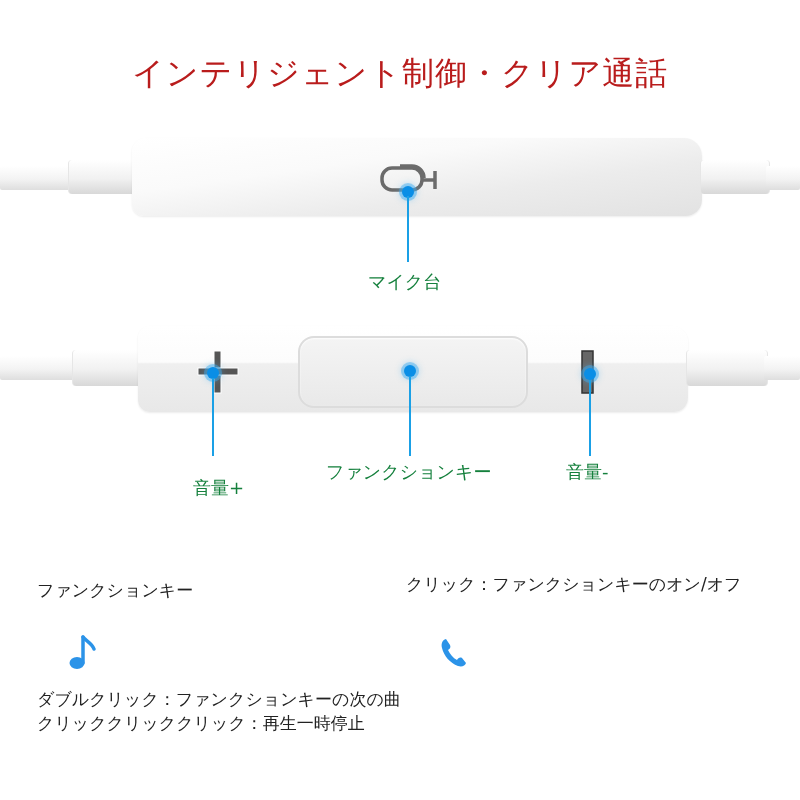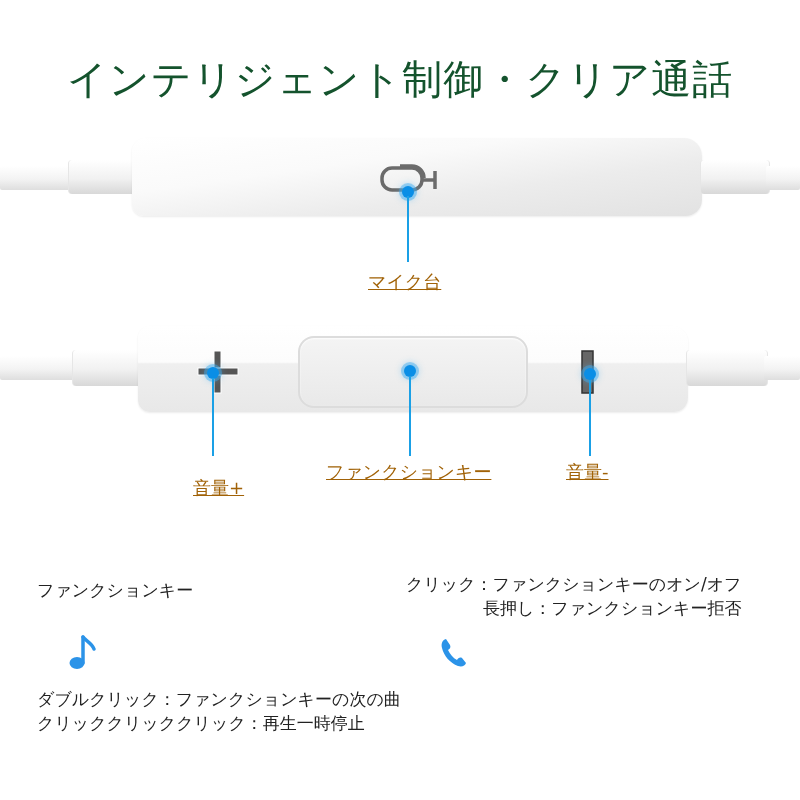--- a/index.html
+++ b/index.html
@@ -6,21 +6,21 @@
     body {
       width: 800px; height: 800px; position: relative; overflow: hidden;
       background: #ffffff;
       font-family: "DejaVu Sans", sans-serif;
       color: #222;
     }
     .abs { position: absolute; }
 
     .title {
       left: 0; top: 52px; width: 800px; text-align: center;
-      font-size: 40px; font-weight: 300; letter-spacing: 1px; color: #14532d;
+      font-size: 32px; font-weight: 300; letter-spacing: 1px; color: #b91c1c;
       font-family: "DejaVu Sans", sans-serif;
     }
 
     
     .cable {
       height: 24px;
       background: linear-gradient(#ffffff, #f3f3f3 55%, #dedede);
       border-radius: 2px;
     }
     .sleeve {
@@ -46,23 +46,22 @@
     }
 
     .lead { width: 2px; background: #1aa0e6; }
     .dot {
       width: 12px; height: 12px; border-radius: 50%;
       background: #0a8ee6;
       box-shadow: 0 0 0 3px rgba(60,170,240,0.45), 0 0 6px 3px rgba(80,180,240,0.35);
     }
 
     .label {
-      font-size: 18px; color: #a16207; white-space: nowrap;
+      font-size: 18px; color: #15803d; white-space: nowrap;
       font-family: "DejaVu Sans", sans-serif;
-      text-decoration: underline;
     }
     .desc {
       font-size: 17px; color: #222; white-space: nowrap; line-height: 24px;
       font-family: "DejaVu Sans", sans-serif;
     }
   </style>
 </head>
 <body>
 
 <div class="abs title">インテリジェント制御・クリア通話</div>
@@ -120,17 +119,16 @@
   <path d="M17 4 C20 8 26 10 28 16" stroke="#2b93e8" stroke-width="3.5" fill="none" stroke-linecap="round"></path>
   <ellipse cx="11" cy="30" rx="7.5" ry="6" fill="#2b93e8"></ellipse>
 </svg>
 <div class="abs" style="left:37px; top:687px;">
   <div class="desc">ダブルクリック：ファンクションキーの次の曲</div>
   <div class="desc">クリッククリッククリック：再生一時停止</div>
 </div>
 
 <div class="abs" style="left:406px; top:572px;text-align:right;">
   <div class="desc">クリック：ファンクションキーのオン/オフ</div>
-  <div class="desc">長押し：ファンクションキー拒否</div>
 </div>
 <svg class="abs" style="left:438px; top:636px;" width="32" height="34" viewBox="0 0 32 34">
   <path d="M8 3 C4 4 3 8 4 12 C6 20 12 27 20 30 C24 31 27 30 28 27 L24 22 C22 21 20 22 19 24 C15 22 12 18 10 14 C12 13 13 11 12 9 Z" fill="#2b93e8"></path>
 </svg>
 
 </body></html>

